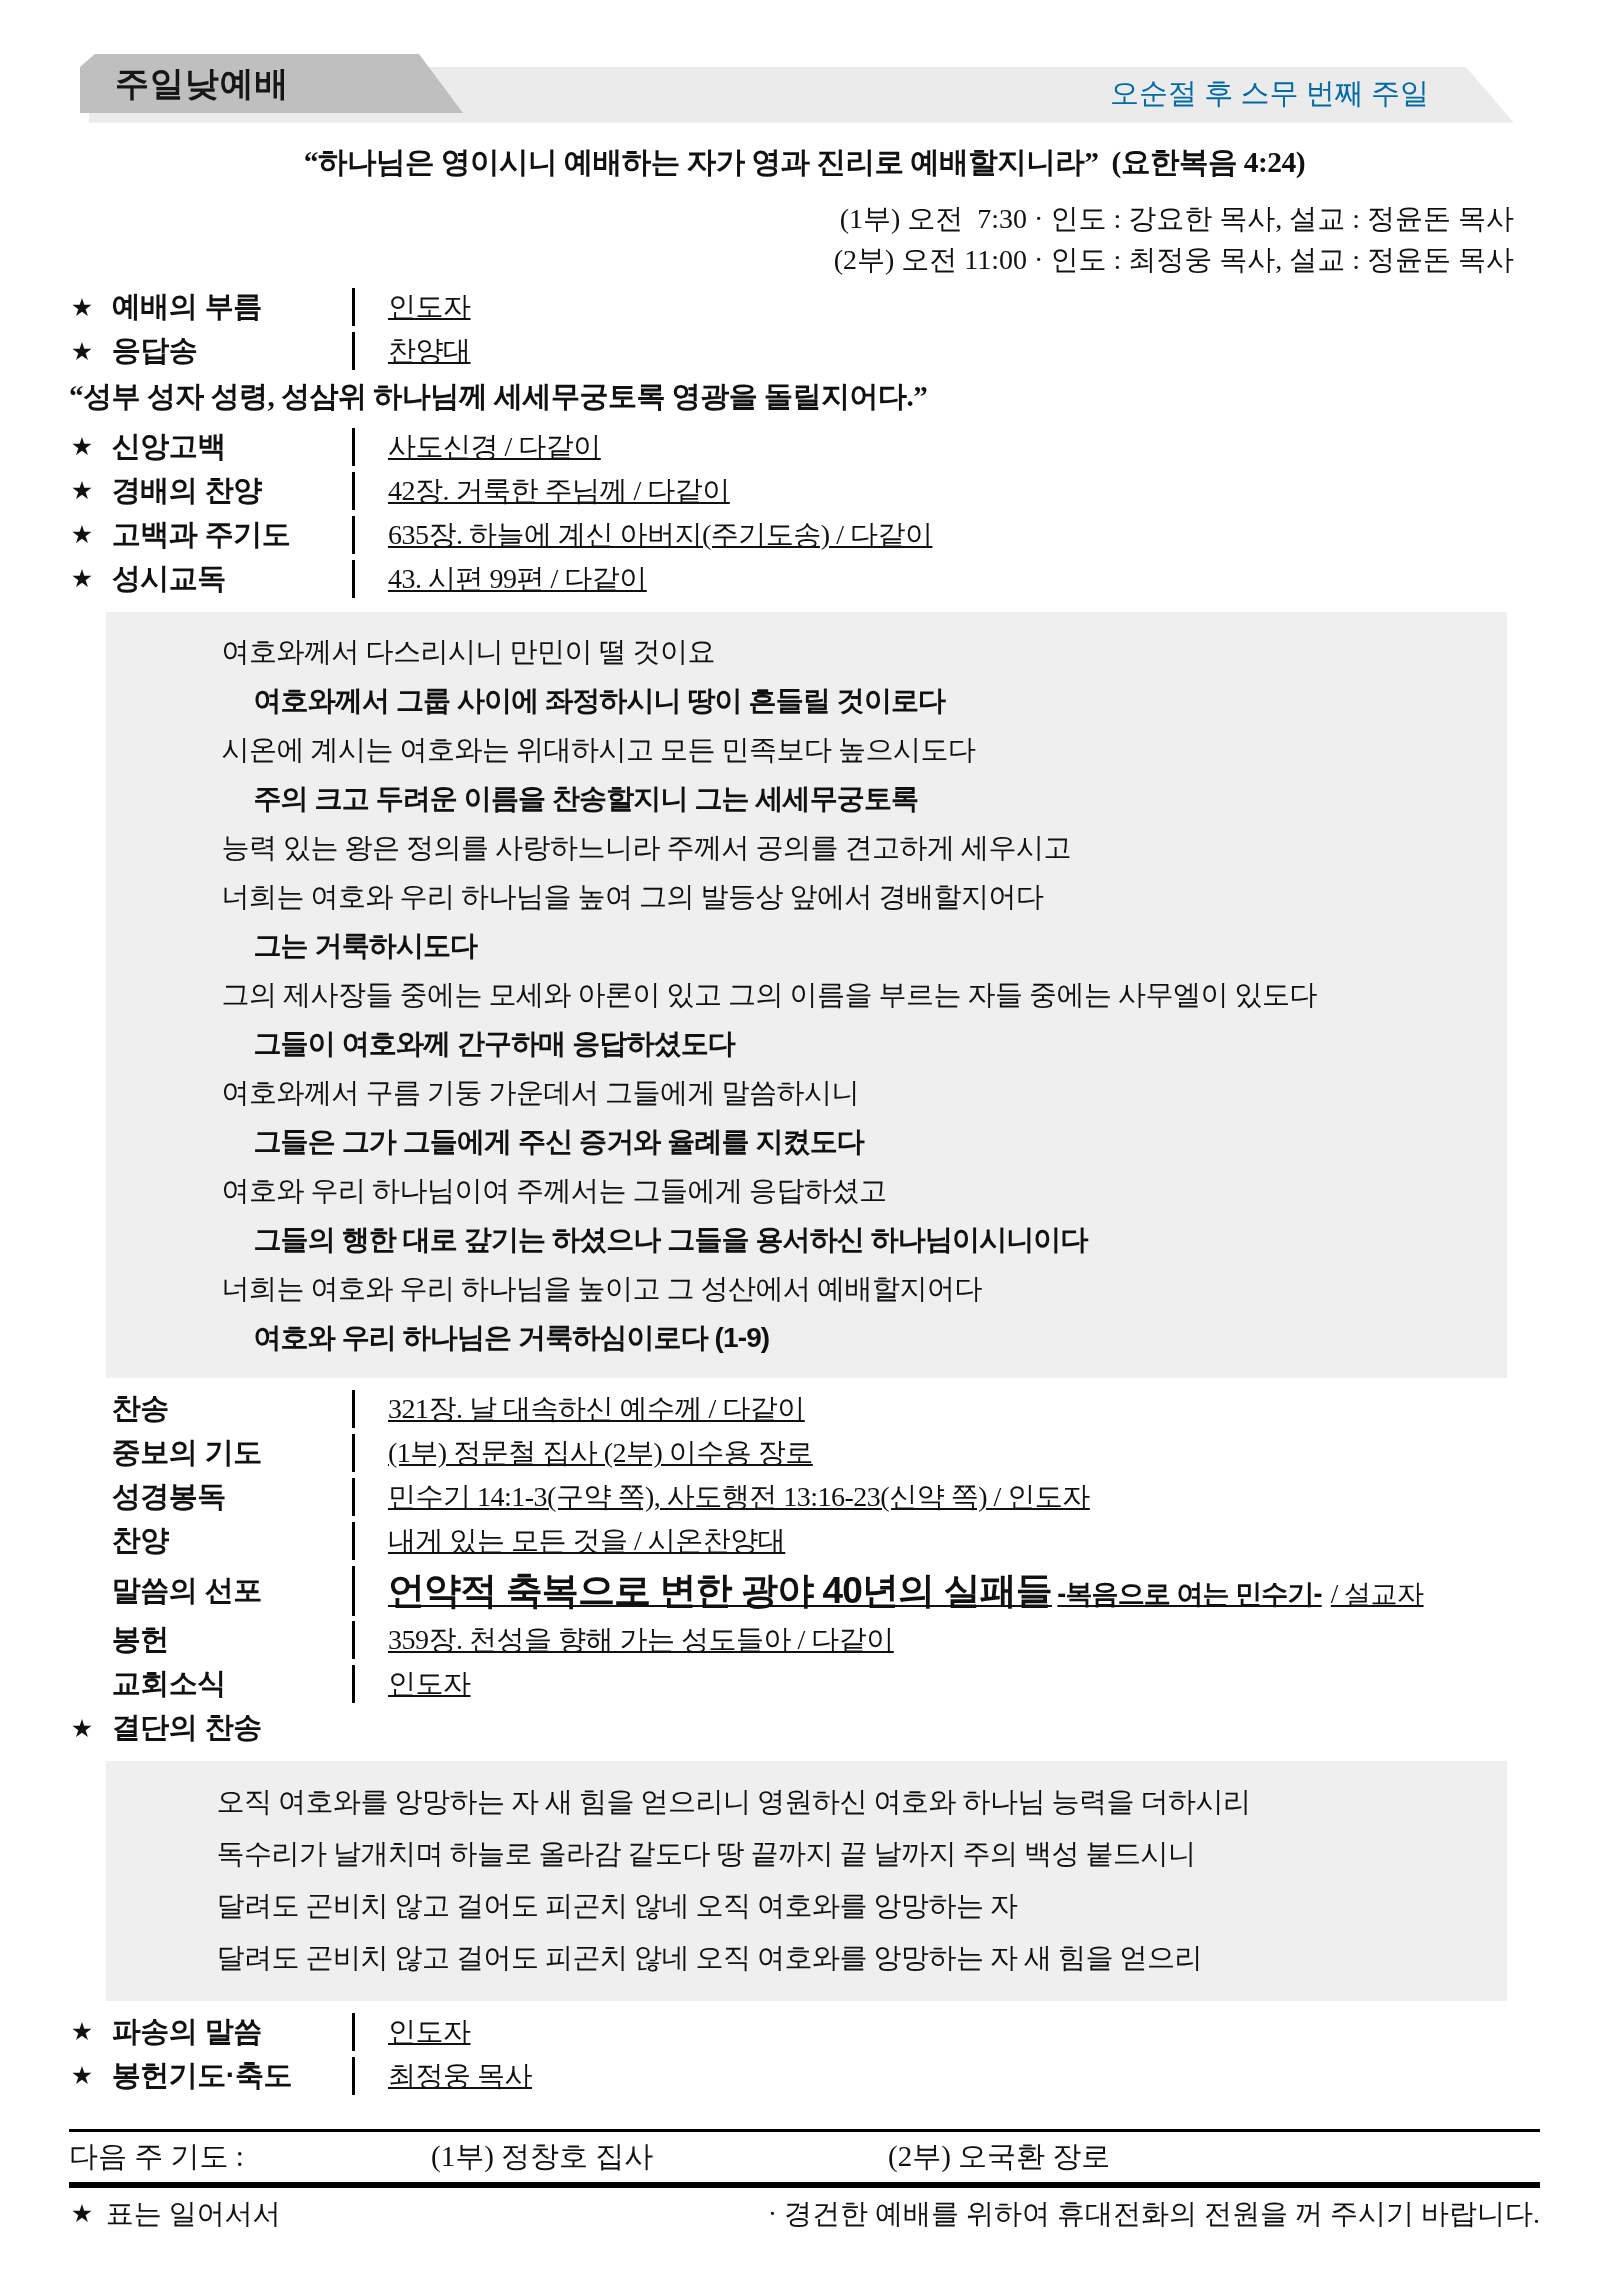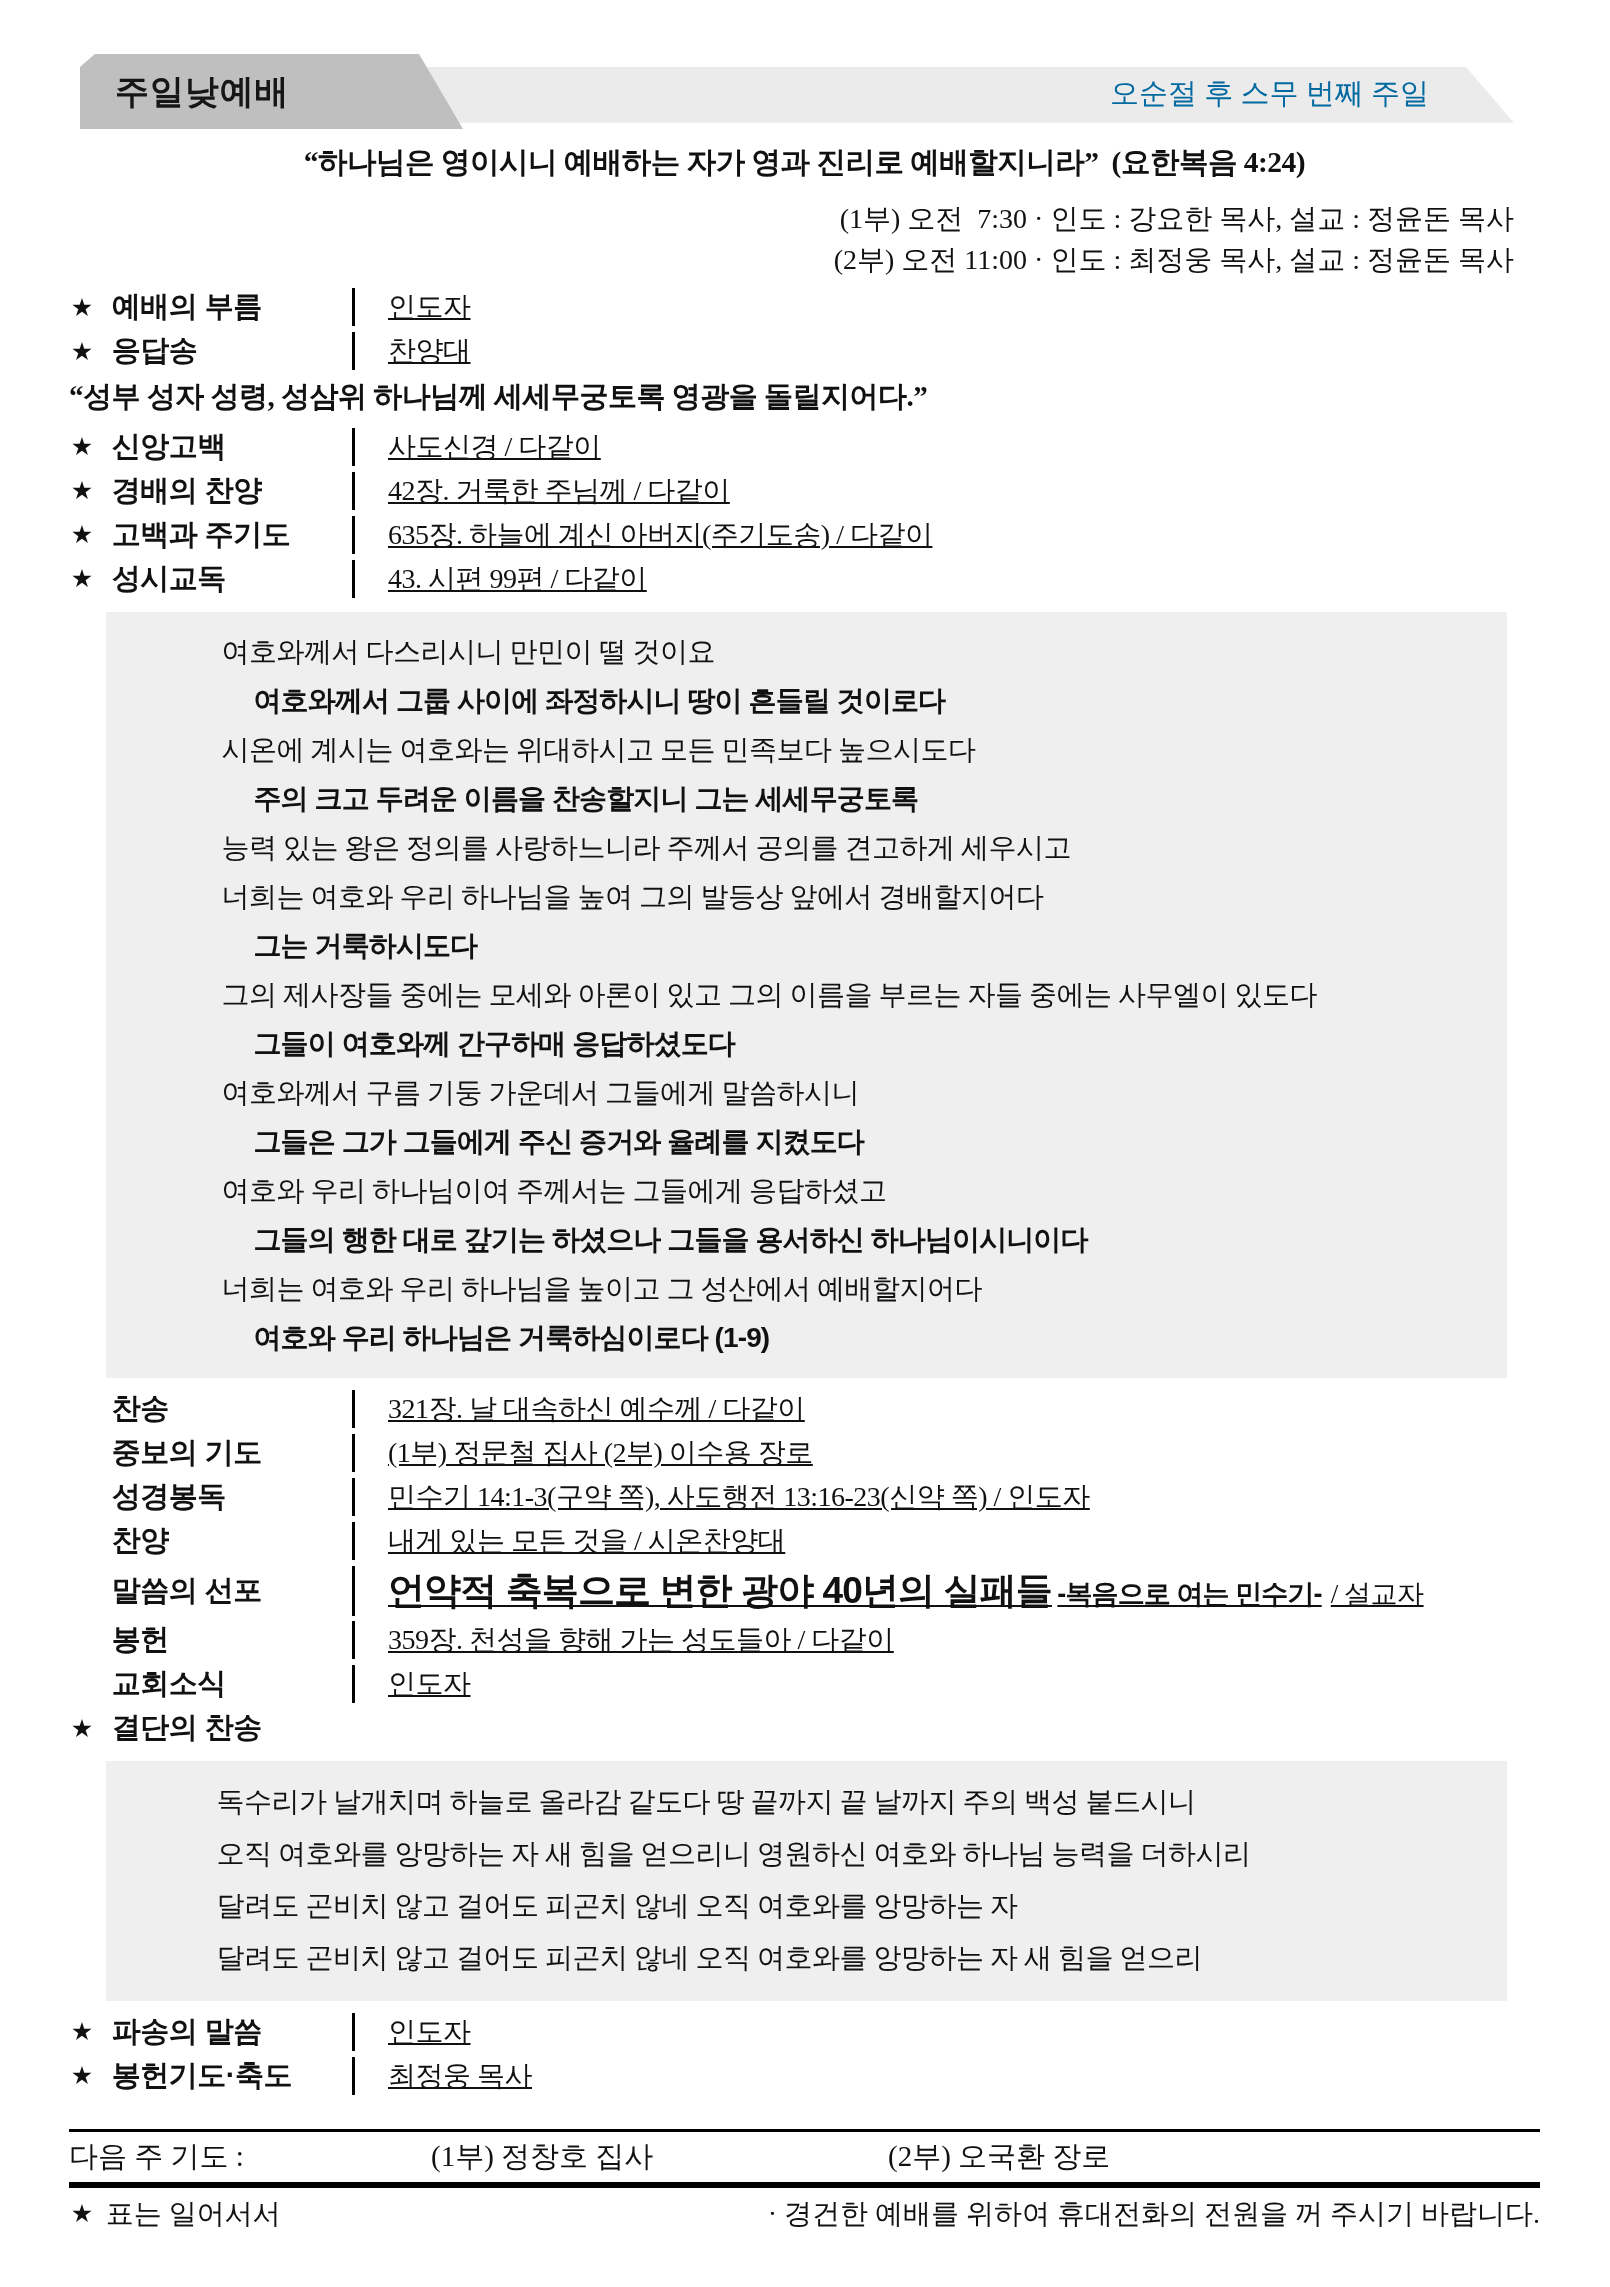--- a/index.html
+++ b/index.html
@@ -14,21 +14,21 @@
     padding:54px 71px 0 69px;
   }
   
   .hdr{position:relative;height:65px;margin-bottom:24px;}
   .hdr-light{
     position:absolute;left:20px;right:26px;top:13px;bottom:-3.7px;
     background:#ebebeb;
     clip-path:polygon(0 0,calc(100% - 48px) 0,100% 100%,0 100%);
   }
   .hdr-dark{
-    position:absolute;left:11px;top:0;width:383px;height:75px;
+    position:absolute;left:11px;top:0;width:383px;height:59px;
     background:#bfbfbf;
     clip-path:polygon(0 13px,14.8px 0,calc(100% - 44px) 0,100% 100%,0 100%);
     display:flex;align-items:center;
   }
   .hdr-title{
     font-family:"Liberation Sans","DejaVu Sans",sans-serif;
     font-weight:bold;font-size:34px;letter-spacing:0.9px;
     padding-left:35px;color:#161616;
   }
   .hdr-sub{
@@ -238,22 +238,22 @@
     </div>
     <div class="row">
       <div class="lbl">
           <span class="star">★</span>
           <span>결단의 찬송</span>
         </div>
     </div>
   </div>
 
   <div class="graybox">
+    <div class="hymnline">오직 여호와를 앙망하는 자 새 힘을 얻으리니 영원하신 여호와 하나님 능력을 더하시리</div>
     <div class="hymnline">독수리가 날개치며 하늘로 올라감 같도다 땅 끝까지 끝 날까지 주의 백성 붙드시니</div>
-    <div class="hymnline">오직 여호와를 앙망하는 자 새 힘을 얻으리니 영원하신 여호와 하나님 능력을 더하시리</div>
     <div class="hymnline">달려도 곤비치 않고 걸어도 피곤치 않네 오직 여호와를 앙망하는 자</div>
     <div class="hymnline">달려도 곤비치 않고 걸어도 피곤치 않네 오직 여호와를 앙망하는 자 새 힘을 얻으리</div>
   </div>
 
   <div class="group">
     <div class="row">
       <div class="lbl">
           <span class="star">★</span>
           <span>파송의 말씀</span>
         </div>

